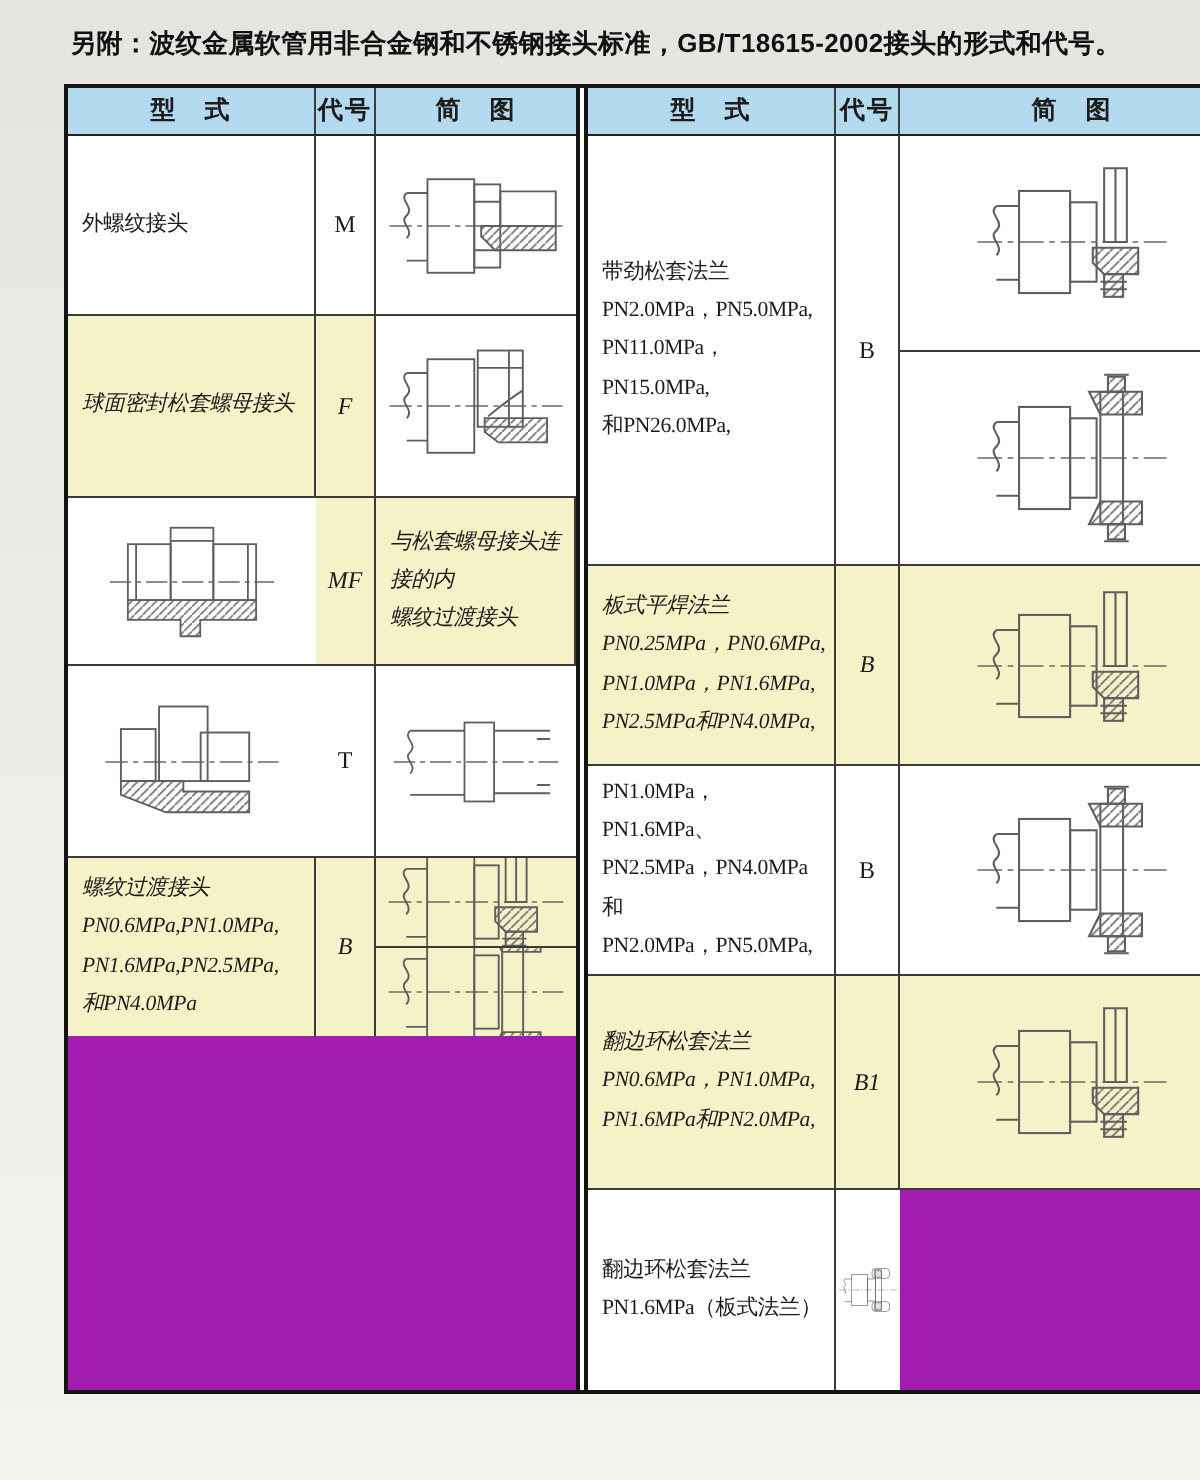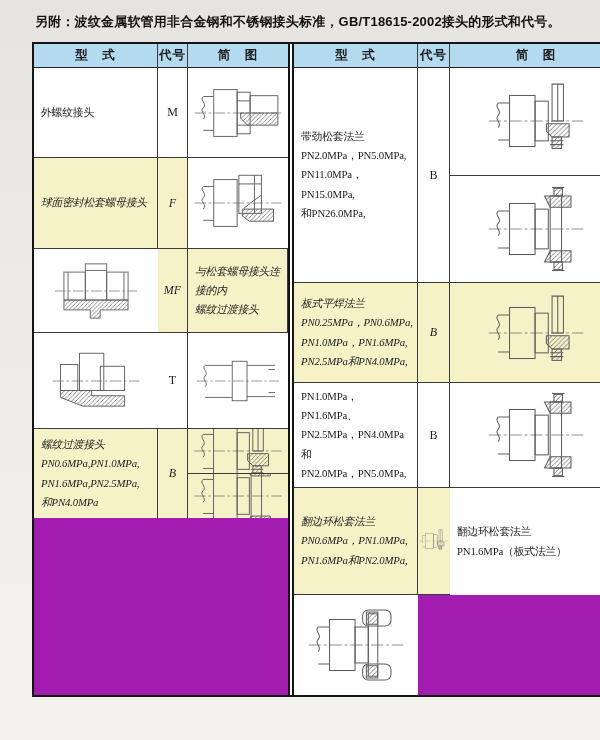--- a/index.html
+++ b/index.html
@@ -249,20 +249,21 @@
     <div class="c code">B</div>
     <div class="c sketch nr">
       <svg class="diag" width="104" height="90" viewBox="0 0 110 90">
           <use href="#flange-b"></use>
         </svg>
     </div>
 
     <div class="c type yl">翻边环松套法兰
 PN0.6MPa，PN1.0MPa,
 PN1.6MPa和PN2.0MPa,</div>
+    <div class="c code yl">B1</div>
     <div class="c sketch yl nr">
       <svg class="diag" width="104" height="88" viewBox="0 0 110 90">
           <use href="#flange-a"></use>
         </svg>
     </div>
 
     <div class="c type nb">翻边环松套法兰
 PN1.6MPa（板式法兰）</div>
     <div class="c sketch nr nb">
       <svg class="diag" width="104" height="86" viewBox="0 0 110 90">

